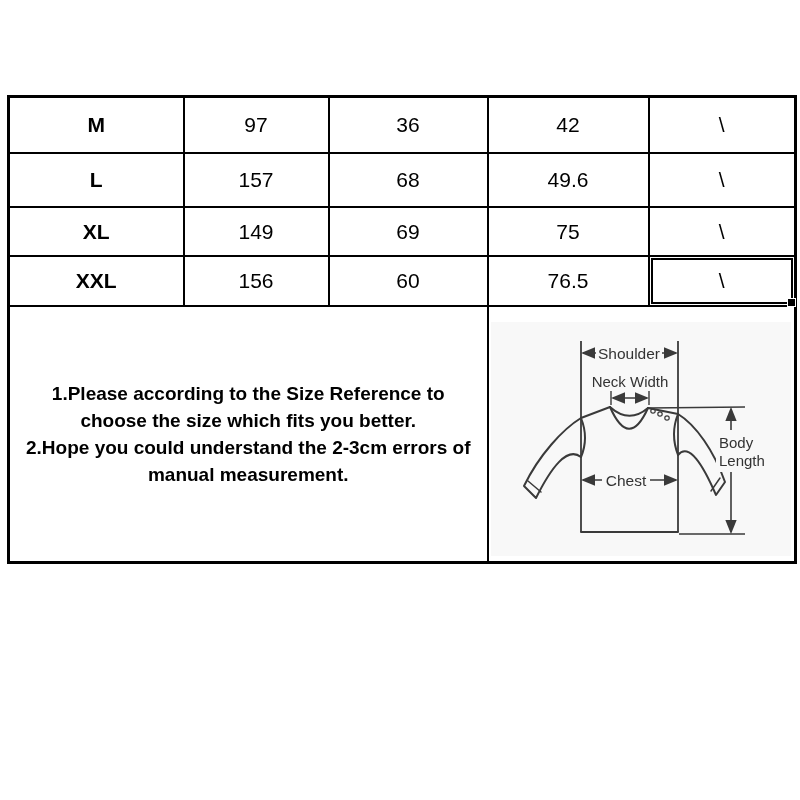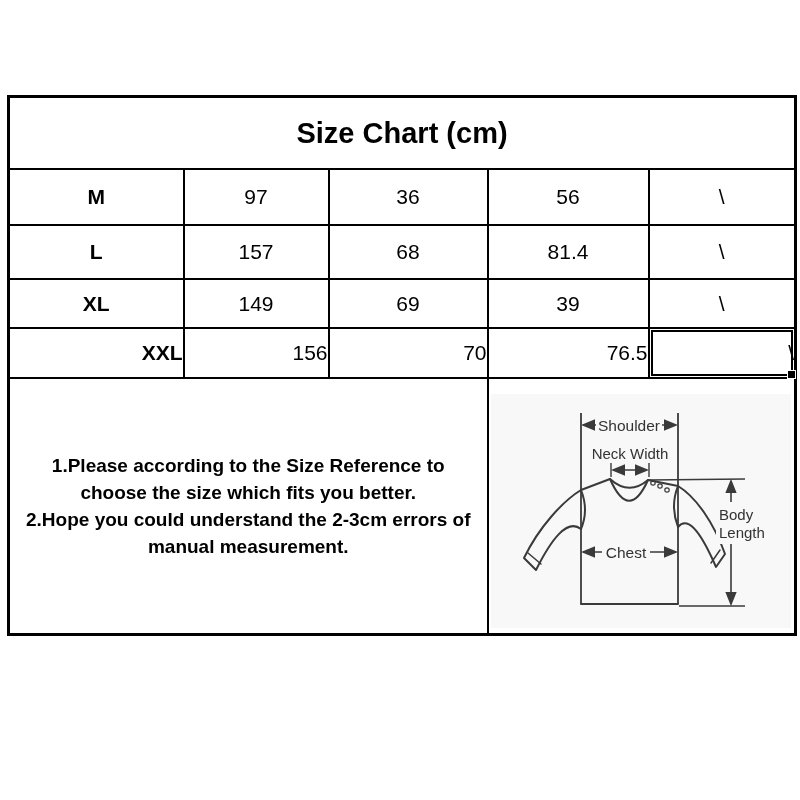--- a/index.html
+++ b/index.html
@@ -53,21 +53,21 @@
   .size-table th {
     height: 84px;
     font-size: 23px;
     font-weight: bold;
     white-space: pre-line;
     line-height: 1.22;
   }
   tr.row-m  td { height: 54px; }
   tr.row-l  td { height: 52px; }
   tr.row-xl td { height: 47px; }
-  tr.row-xxl td { height: 48px; text-align: right; }
+  tr.row-xxl td { height: 48px; }
   .size-cell { font-weight: bold; font-size: 21px; }
   .val-cell  { font-size: 21px; }
 
   
   td.selected-cell { position: relative; }
   .sel-box {
     position: absolute;
     top: 1px; left: 1px; right: 1px; bottom: 1px;
     border: 2px solid #000;
     z-index: 4;
@@ -101,48 +101,45 @@
 
 <table class="size-table">
   <colgroup>
     <col style="width:175px">
       <col style="width:145px">
       <col style="width:159px">
       <col style="width:161px">
       <col style="width:147px">
   </colgroup>
   <tbody>
-    <tr>
-      <td class="title-cell" colspan="5">Size Chart (cm)</td>
-    </tr>
     <tr class="row-m">
       <td class="size-cell">M</td>
       <td class="val-cell">97</td>
       <td class="val-cell">36</td>
-      <td class="val-cell">56</td>
+      <td class="val-cell">42</td>
       <td class="val-cell">\</td>
     </tr>
     <tr class="row-l">
       <td class="size-cell">L</td>
       <td class="val-cell">157</td>
       <td class="val-cell">68</td>
-      <td class="val-cell">81.4</td>
+      <td class="val-cell">49.6</td>
       <td class="val-cell">\</td>
     </tr>
     <tr class="row-xl">
       <td class="size-cell">XL</td>
       <td class="val-cell">149</td>
       <td class="val-cell">69</td>
-      <td class="val-cell">39</td>
+      <td class="val-cell">75</td>
       <td class="val-cell">\</td>
     </tr>
     <tr class="row-xxl">
       <td class="size-cell">XXL</td>
       <td class="val-cell">156</td>
-      <td class="val-cell">70</td>
+      <td class="val-cell">60</td>
       <td class="val-cell">76.5</td>
       <td class="val-cell selected-cell">
         <span>\</span>
         <div class="sel-box">
           <div class="handle"></div>
         </div>
       </td>
     </tr>
     <tr class="bottom-row">
       <td class="notes-cell" colspan="3">

